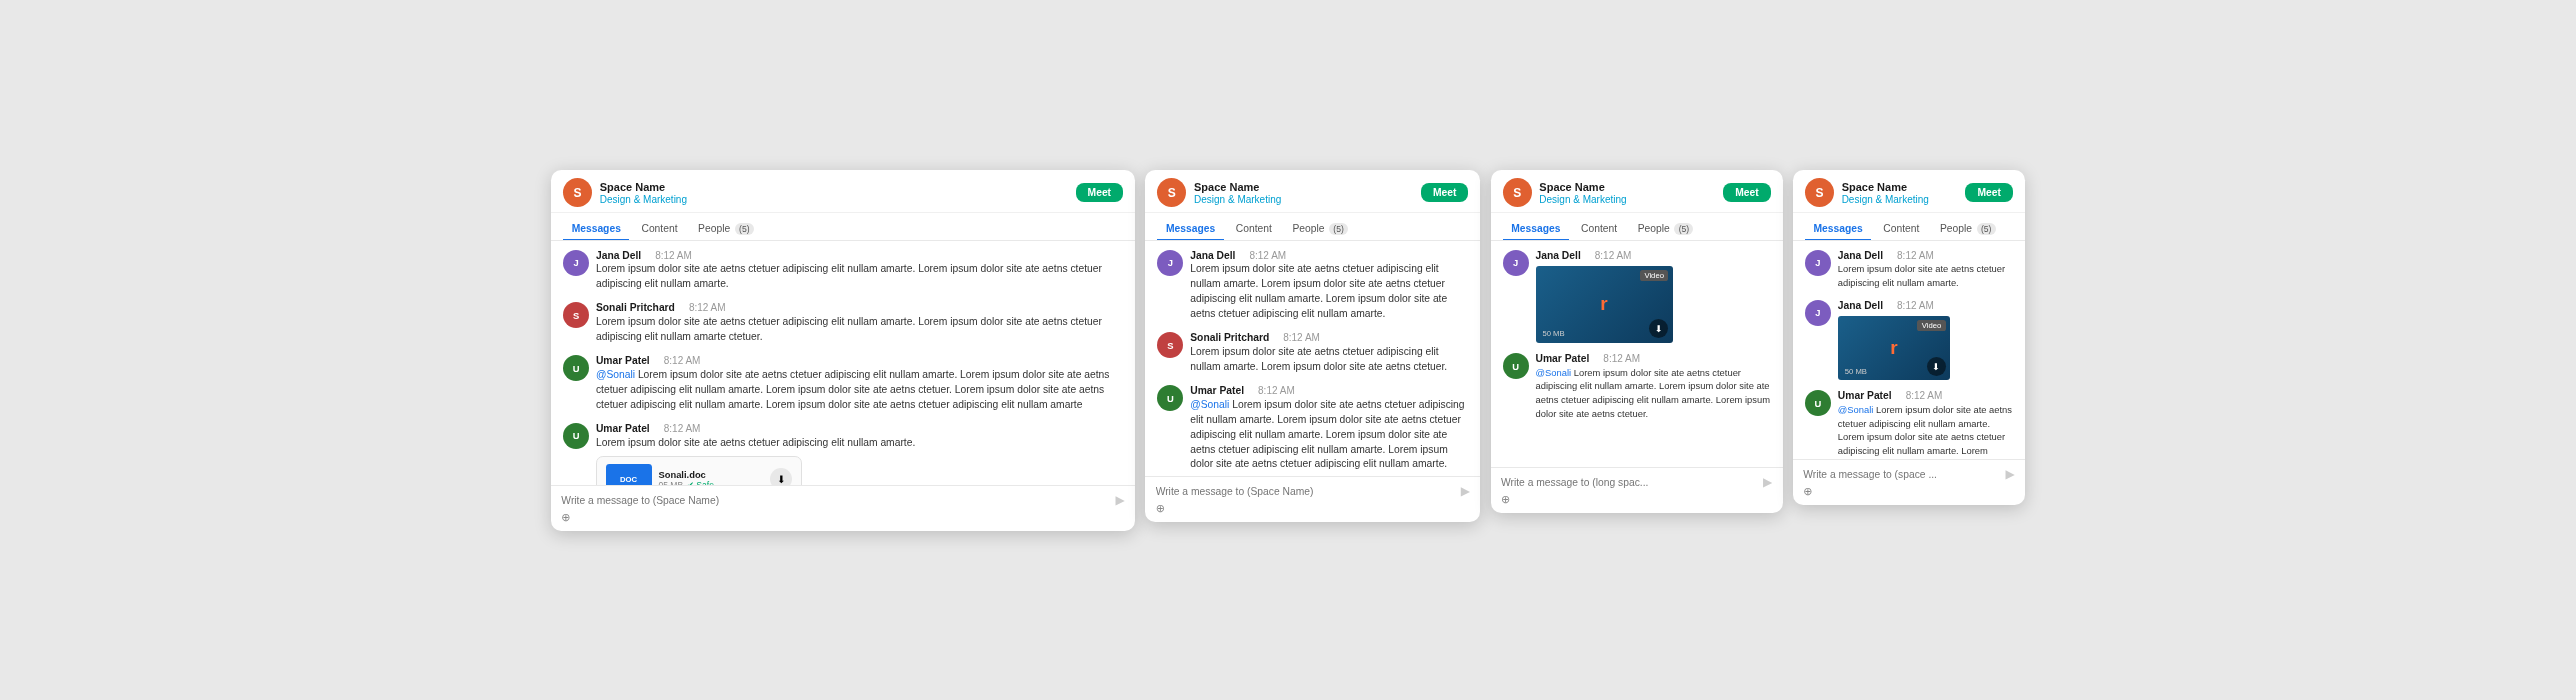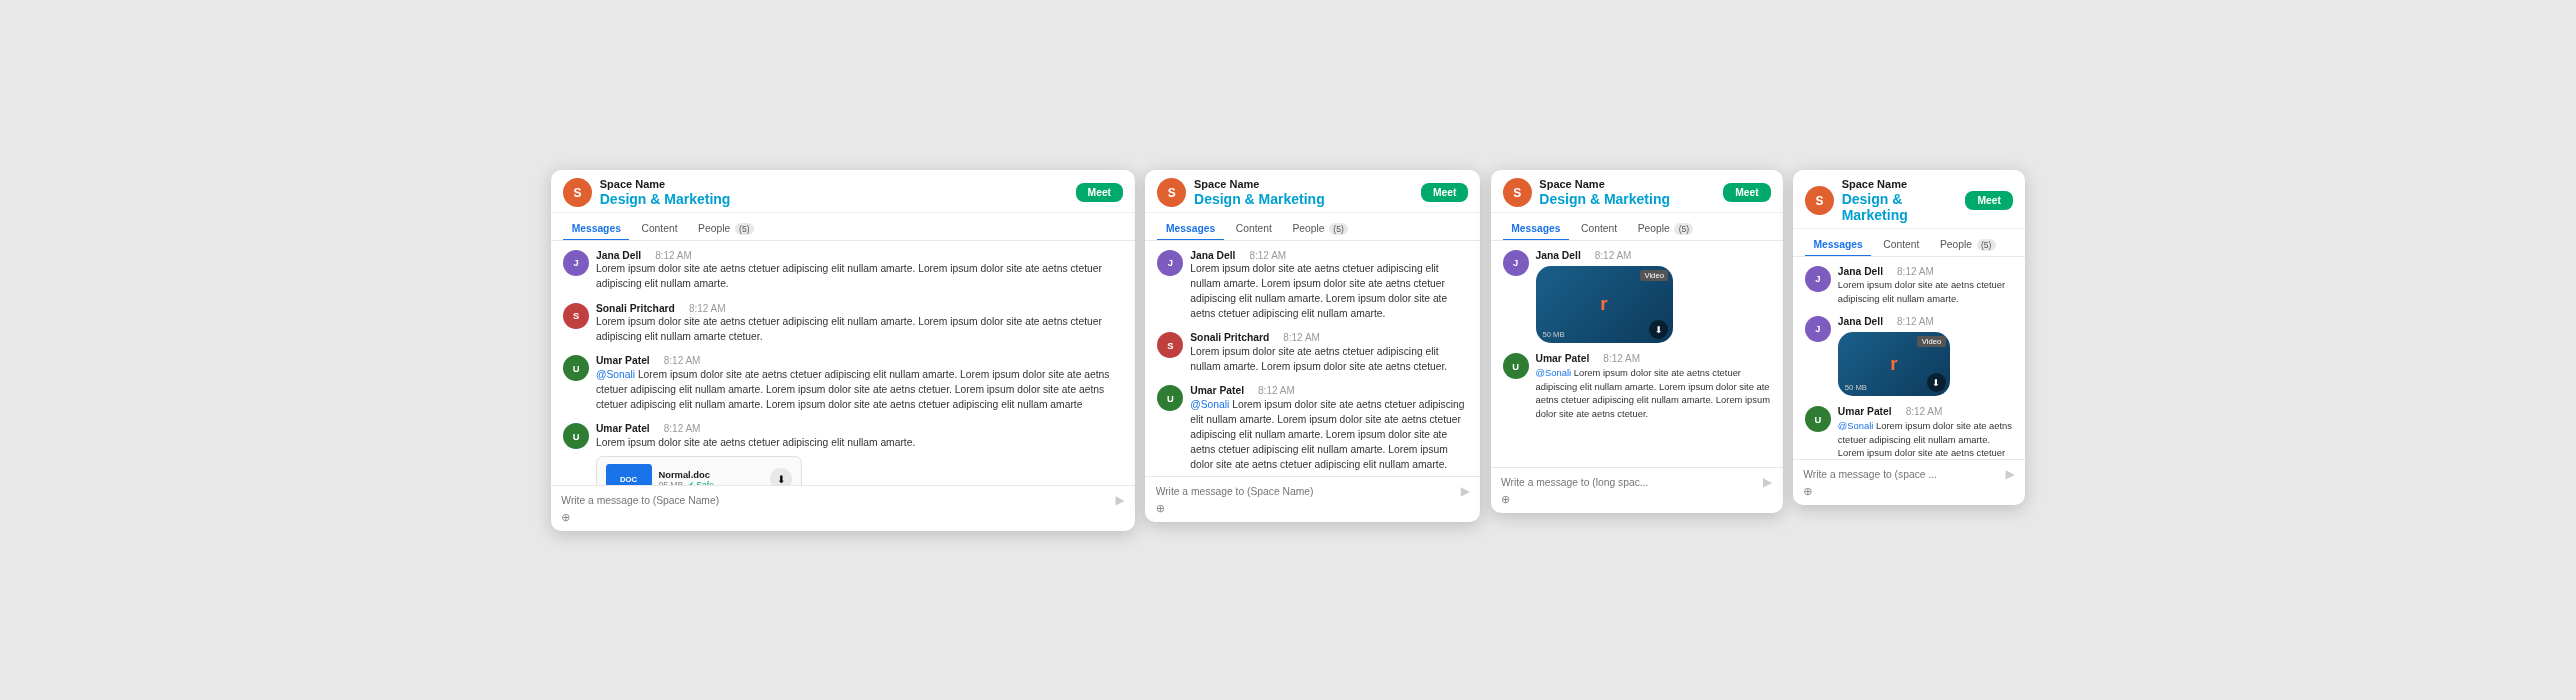--- a/index.html
+++ b/index.html
@@ -50,23 +50,23 @@
       margin-right: 7.7px;
     }
     .space-info { flex: 1; }
     .space-name {
       font-size: 11px;
       font-weight: 600;
       color: #1a1a1a;
       line-height: 1.2;
     }
     .space-subtitle {
-      font-size: 14px;
+      font-size: 10px;
       color: #00a0d1;
-      font-weight: 700;
+      font-weight: 400;
     }
     .meet-btn {
       background: #00aa6c;
       color: #fff;
       border: none;
       border-radius: 8px;
       padding: 4.3px 12px;
       font-size: 10.3px;
       font-weight: 600;
       cursor: pointer;
@@ -177,21 +177,21 @@
       display: flex; align-items: center; justify-content: center;
       font-size: 10.3px;
       cursor: pointer;
     }
 
     
     .video-thumb {
       position: relative;
       width: 137px;
       height: 77px;
-      border-radius: 15px;
+      border-radius: 3px;
       overflow: hidden;
       margin-top: 5.2px;
       background: linear-gradient(135deg, #1a5f8a 0%, #0d3a5c 100%);
       display: flex; align-items: center; justify-content: center;
     }
     .video-badge {
       position: absolute;
       top: 4.3px; right: 4.3px;
       background: #555;
       color: #fff;
@@ -322,21 +322,21 @@
           <div class="msg-avatar" style="background: rgb(46, 125, 50);">U</div>
           <div class="msg-content">
             <div class="msg-header">
       <span class="msg-author">Umar Patel</span>
       <span class="msg-time">8:12 AM</span>
     </div>
             <div class="msg-text">Lorem ipsum dolor site ate aetns ctetuer adipiscing elit nullam amarte.</div>
             <div class="file-attachment">
         <div class="file-icon">DOC</div>
         <div class="file-info">
-          <div class="file-name">Normal.doc</div>
+          <div class="file-name">Sonali.doc</div>
           <div class="file-meta">
             <span>05 MB</span>
             <span class="safe-badge">✔ Safe</span>
           </div>
         </div>
         <div class="file-download">⬇</div>
       </div>
           </div>
         </div>
       </div>

